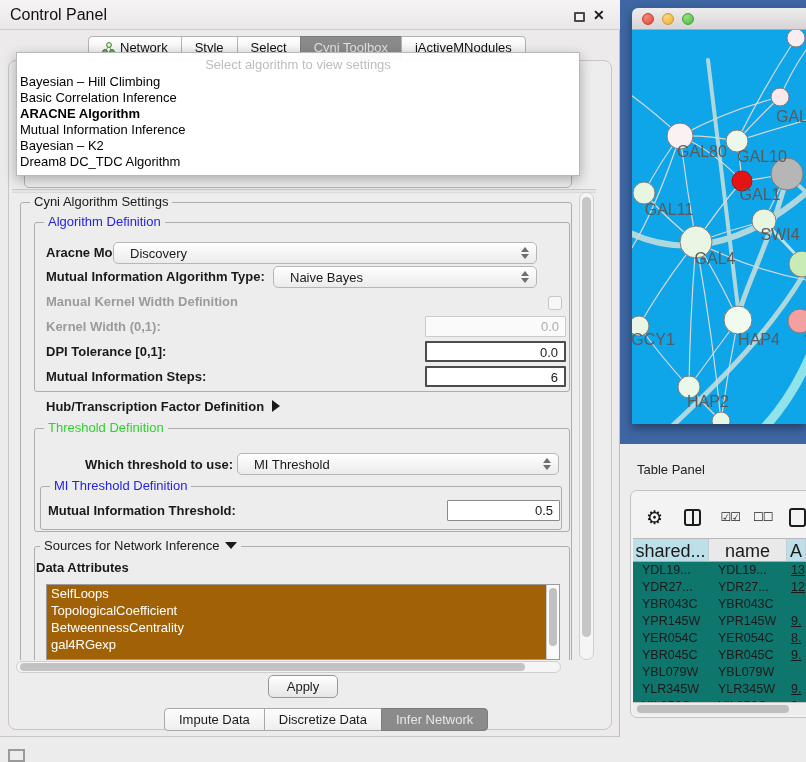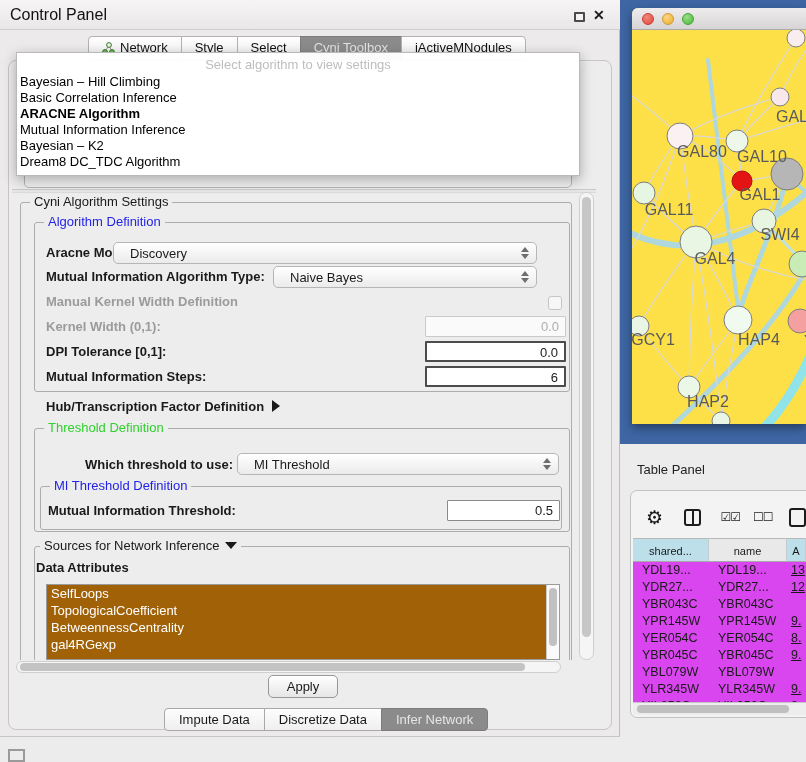--- a/index.html
+++ b/index.html
@@ -64,44 +64,44 @@
   .bottom-tabs { position:absolute; left:148px; top:708px; height:23px; display:flex; }
   .btab { height:23px; line-height:21px; padding:0 14px; background:linear-gradient(#fdfdfd,#efefef); border:1px solid #a8a8a8; margin-left:-1px; }
   .btab:first-child { border-radius:4px 0 0 4px; margin-left:16px; }
   .btab:last-child { border-radius:0 4px 4px 0; }
   .btab.selected { background:#8b8b8b; color:#e6e6e6; border-color:#7c7c7c; }
 
   .dock-sq { position:absolute; left:8px; top:749px; width:17px; height:13px; border:2px solid #9a9a9a; background:#ececec; }
 
   
   .blue-region { position:absolute; left:620px; top:0; width:186px; height:444px; background:#3d66a3; }
-  .net-window { position:absolute; left:632px; top:8px; width:174px; height:416px; background:#fde047; border-radius:6px 0 0 0; box-shadow:0 4px 10px rgba(0,0,0,0.4); }
+  .net-window { position:absolute; left:632px; top:8px; width:174px; height:416px; background:#0ea5e9; border-radius:6px 0 0 0; box-shadow:0 4px 10px rgba(0,0,0,0.4); }
   .net-titlebar { position:absolute; left:0; top:0; width:174px; height:22px; background:linear-gradient(#eeecec,#d6d4d4); border-bottom:1px solid #ababab; border-radius:6px 0 0 0; }
   .tl { position:absolute; top:5px; width:12px; height:12px; border-radius:50%; }
   .tl.red { left:10px; background:radial-gradient(circle at 35% 30%, #f2887c, #e0483a); border:1px solid #c93f30; }
   .tl.yellow { left:30px; background:radial-gradient(circle at 35% 30%, #fad87f, #f0ab2f); border:1px solid #d09931; }
   .tl.green { left:50px; background:radial-gradient(circle at 35% 30%, #9ade84, #47ba3a); border:1px solid #48a33a; }
   .net-canvas { position:absolute; left:0; top:22px; width:174px; height:394px; }
 
   .tp-area { position:absolute; left:620px; top:444px; width:186px; height:318px; background:#ececec; }
   .tp-title { position:absolute; left:637px; top:458px; height:24px; line-height:24px; color:#222; }
   .tp-window { position:absolute; left:630px; top:490px; width:180px; height:228px; background:#f3f3f3; border:1px solid #c2c2c2; border-radius:7px 0 0 7px; }
   .tp-toolbar { position:absolute; left:630px; top:498px; width:176px; height:38px; display:flex; align-items:center; }
   .gear { font-size:19px; color:#141414; margin-left:16px; line-height:1; }
   .colicon { width:17px; height:17px; border:2px solid #1c1c1c; border-radius:3px; margin-left:21px; position:relative; }
   .colicon::after { content:""; position:absolute; left:6px; top:0; width:2px; height:13px; background:#1c1c1c; }
   .cbpair { margin-left:20px; font-size:12px; color:#1c1c1c; letter-spacing:-1px; }
   .cbpair.empty { margin-left:13px; }
   .partial-icon { width:18px; height:19px; border:2px solid #1c1c1c; border-radius:3px; margin-left:16px; background:#f3f3f3; }
 
-  .tp-header { position:absolute; left:633px; top:538px; width:173px; height:24px; display:flex; font-size:11px; }
+  .tp-header { position:absolute; left:633px; top:538px; width:173px; height:24px; display:flex; font-size:18px; }
   .th { height:24px; line-height:24px; text-align:center; border-top:1px solid #b8b8b8; border-bottom:1px solid #a9a9a9; border-right:1px solid #c3cdd1; }
   .th.blue { background:#bcdfea; }
   .th.gray { background:#e9e9e9; }
-  .tp-rows { position:absolute; left:633px; top:562px; width:173px; height:140px; background:#d946ef; overflow:hidden; font-size:12.5px; }
+  .tp-rows { position:absolute; left:633px; top:562px; width:173px; height:140px; background:#0f766e; overflow:hidden; font-size:12.5px; }
   .tp-row { height:17px; line-height:17px; position:relative; white-space:nowrap; }
   .tc1 { position:absolute; left:9px; } .tc2 { position:absolute; left:85px; } .tc3 { position:absolute; left:158px;text-decoration:underline; }
   .tp-hscroll { position:absolute; left:633px; top:702px; width:173px; height:13px; background:#ededed; border-top:1px solid #c4c4c4; }
   .tp-hthumb { position:absolute; left:4px; top:2px; width:152px; height:8px; background:#bfbfbf; border-radius:4px; }
 </style>
 </head>
 <body>
 
 <div class="cp-window">
   <div class="cp-titlebar">

